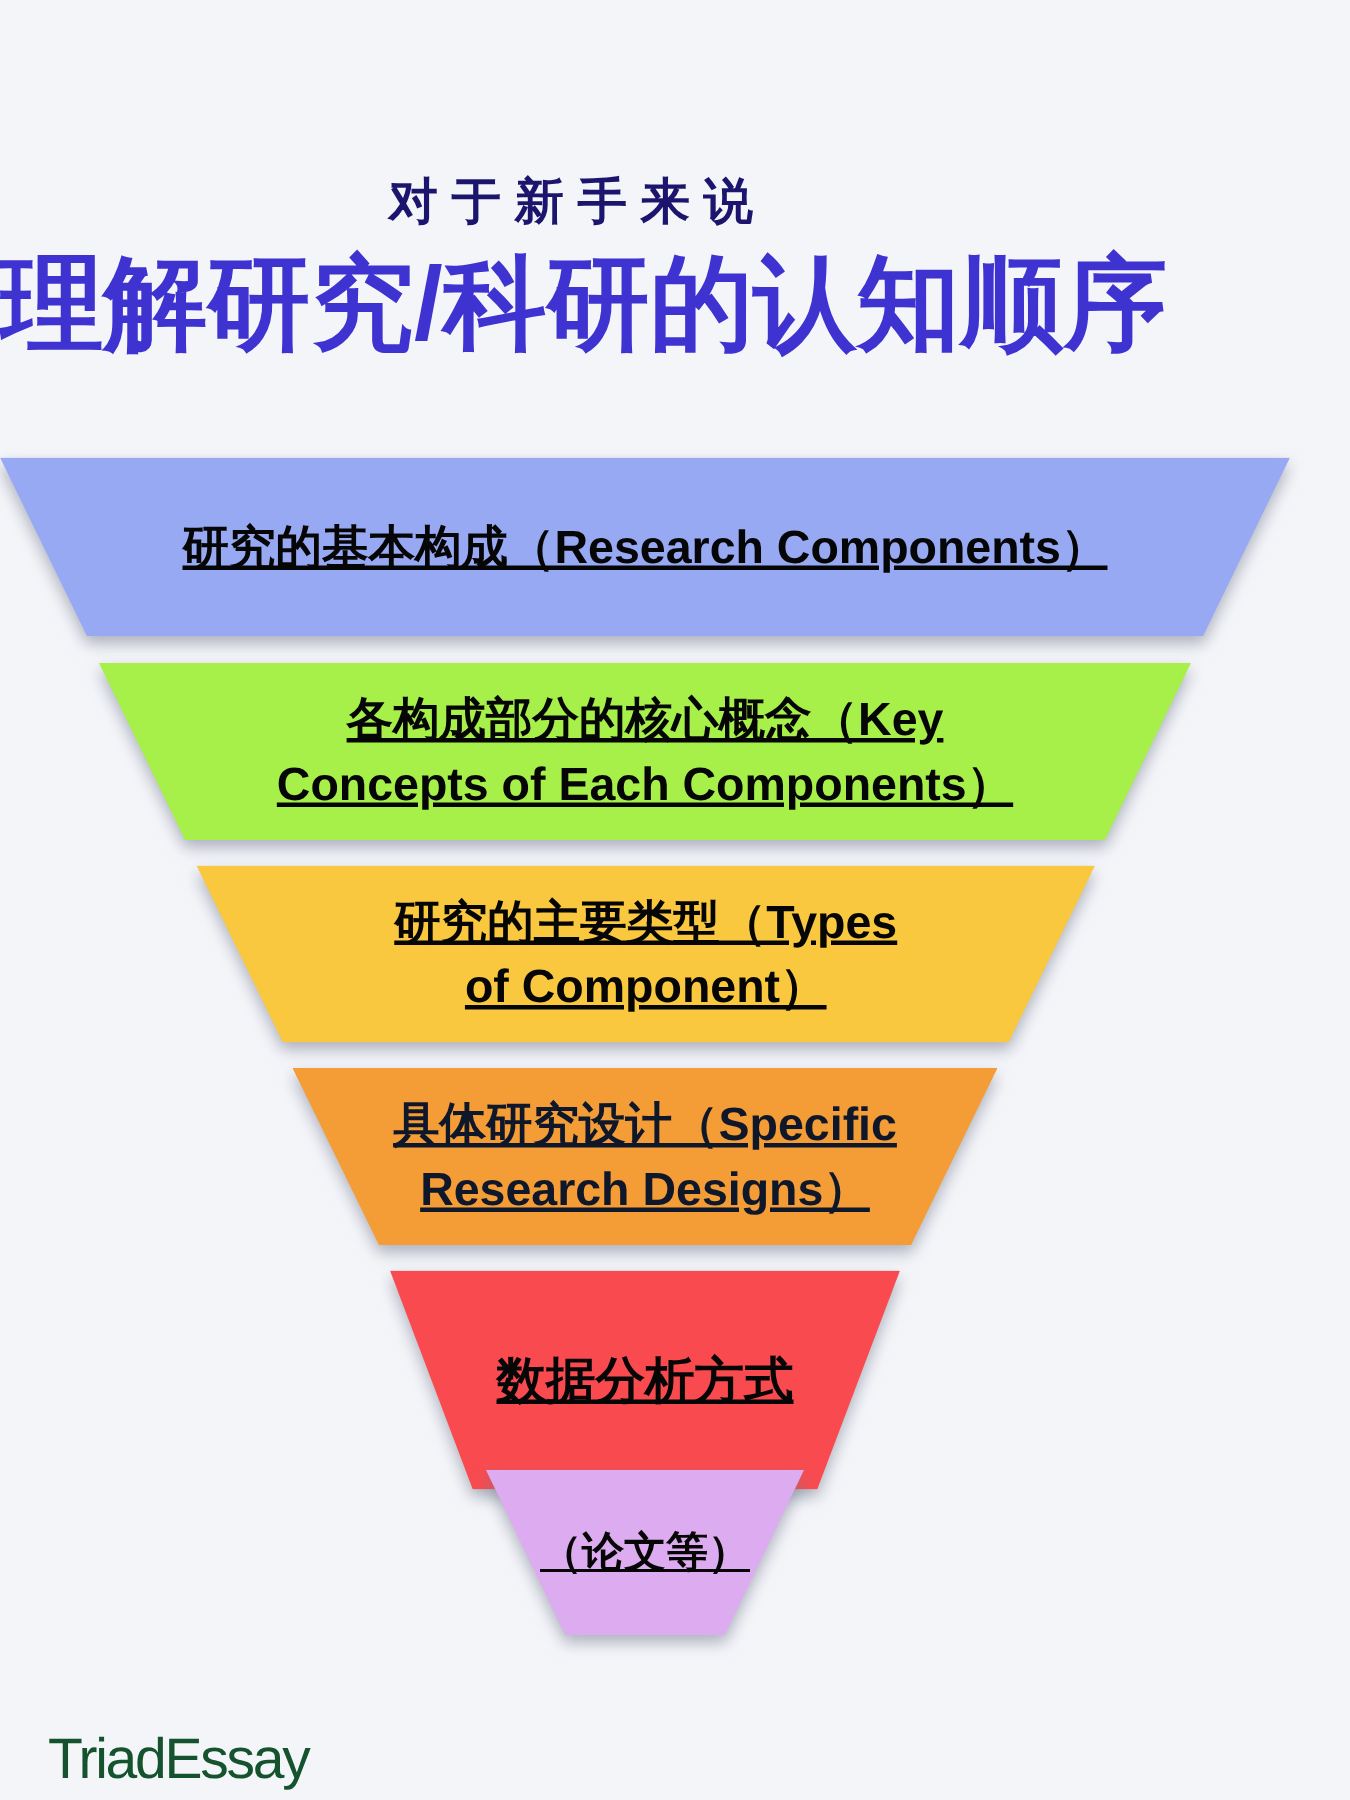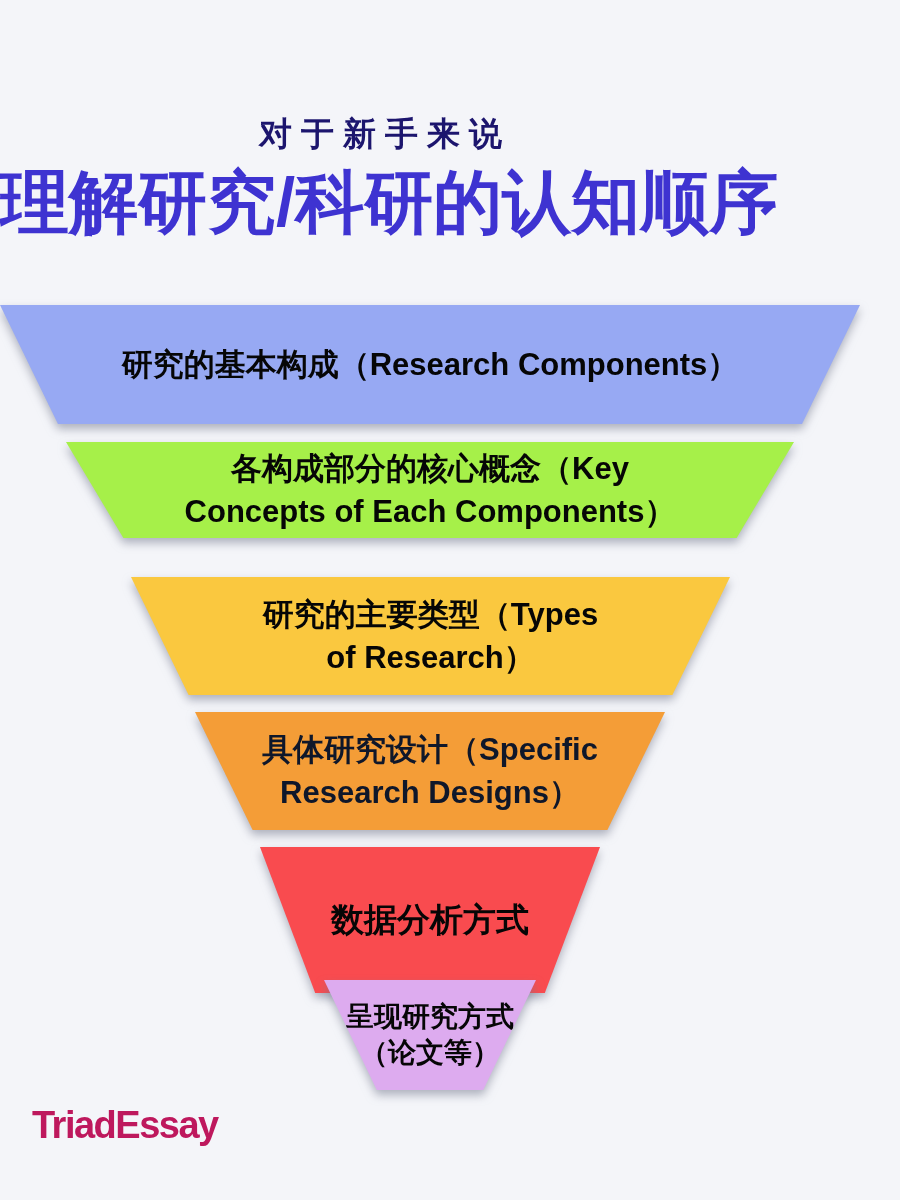--- a/index.html
+++ b/index.html
@@ -20,44 +20,44 @@
   .title{
     font-size:69px;font-weight:900;letter-spacing:0px;
     color:#3e33d1;margin:0;line-height:1.1;white-space:nowrap;
   }
 
   
   .lv-wrap{position:absolute;filter:drop-shadow(0px 5px 5px rgba(115,120,140,0.55));}
   .lv{
     width:100%;height:100%;
     display:flex;flex-direction:column;align-items:center;justify-content:center;
-    color:#060606;font-weight:800;text-align:center;line-height:1.4;
+    color:#060606;font-weight:800;text-align:center;line-height:1.4;text-decoration:underline;
   }
   .lv .line{display:block;white-space:nowrap;}
   .lv .line:empty{display:none;}
 
   .w1{left:0px;  top:305px; width:860px;height:119px;}
-  .w2{left:66px; top:442px; width:728px;height:96px;}
+  .w2{left:66px; top:442px; width:728px;height:118px;}
   .w3{left:131px;top:577px; width:599px;height:118px;}
   .w4{left:195px;top:712px; width:470px;height:118px;}
   .w5{left:260px;top:847px; width:340px;height:146px;}
   .w6{left:324px;top:980px; width:212px;height:110px;}
 
   .c1{clip-path:polygon(0% 0%,100% 0%,93.26% 100%,6.74% 100%);font-size:31px;}
   .c2{clip-path:polygon(0% 0%,100% 0%,92.12% 100%,7.88% 100%);font-size:31px;}
   .c3{clip-path:polygon(0% 0%,100% 0%,90.38% 100%,9.62% 100%);font-size:31px;justify-content:center;}
   .c4{clip-path:polygon(0% 0%,100% 0%,87.74% 100%,12.26% 100%);font-size:31px;}
   .c5{clip-path:polygon(0% 0%,100% 0%,83.76% 100%,16.24% 100%);font-size:33px;}
   .c6{clip-path:polygon(0% 0%,100% 0%,75.1% 100%,24.9% 100%);font-size:28px;line-height:1.3;}
 
   
   .logo{
-    position:absolute;left:32px;top:1104px;
-    font-size:38px;font-weight:700;letter-spacing:-1.5px;
-    color:#be185d;
+    position:absolute;left:32px;top:1152px;
+    font-size:38px;font-weight:400;letter-spacing:-1.5px;
+    color:#14532d;
   }
 </style>
 </head>
 <body style="background: rgb(244, 245, 249);">
 
 <div class="canvas">
 
   <div class="header">
     <div class="subtitle" style="color: rgb(28, 21, 110);">对于新手来说</div>
     <div class="title" style="color: rgb(62, 51, 209); text-align: center;">理解研究/科研的认知顺序</div>
@@ -73,40 +73,39 @@
   <div class="lv-wrap w2">
     <div class="lv c2" style="background: rgb(166, 240, 73); color: rgb(6, 6, 6);">
       <span class="line">各构成部分的核心概念（Key</span>
       <span class="line">Concepts of Each Components）</span>
     </div>
   </div>
 
   <div class="lv-wrap w3">
     <div class="lv c3" style="background: rgb(250, 200, 63); color: rgb(6, 6, 6);">
       <span class="line">研究的主要类型（Types</span>
-      <span class="line">of Research）</span>
+      <span class="line">of Component）</span>
     </div>
   </div>
 
   <div class="lv-wrap w4">
     <div class="lv c4" style="background: rgb(244, 157, 55); color: #0f172a;">
       <span class="line">具体研究设计（Specific</span>
       <span class="line">Research Designs）</span>
     </div>
   </div>
 
   <div class="lv-wrap w5">
     <div class="lv c5" style="background: rgb(249, 75, 79); color: rgb(6, 6, 6);">
       <span class="line">数据分析方式</span>
 
     </div>
   </div>
 
   <div class="lv-wrap w6">
     <div class="lv c6" style="background: rgb(221, 171, 239); color: rgb(6, 6, 6);">
-      <span class="line">呈现研究方式</span>
       <span class="line">（论文等）</span>
     </div>
   </div>
 
   <div class="logo">TriadEssay</div>
 
 </div>
 
 </body></html>

